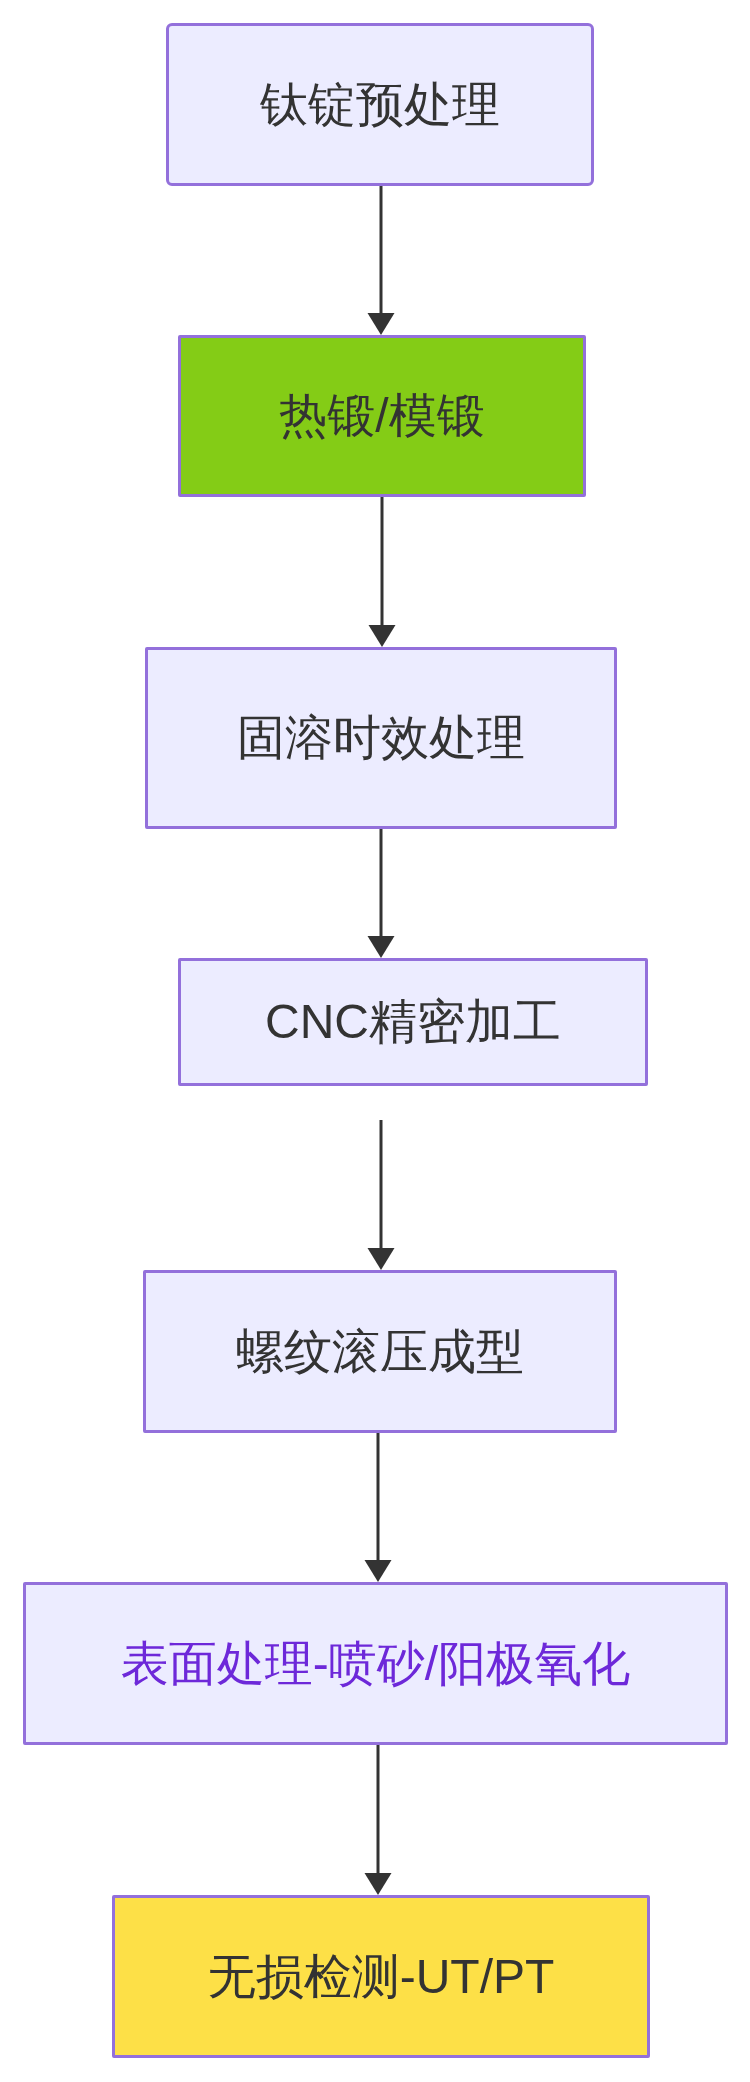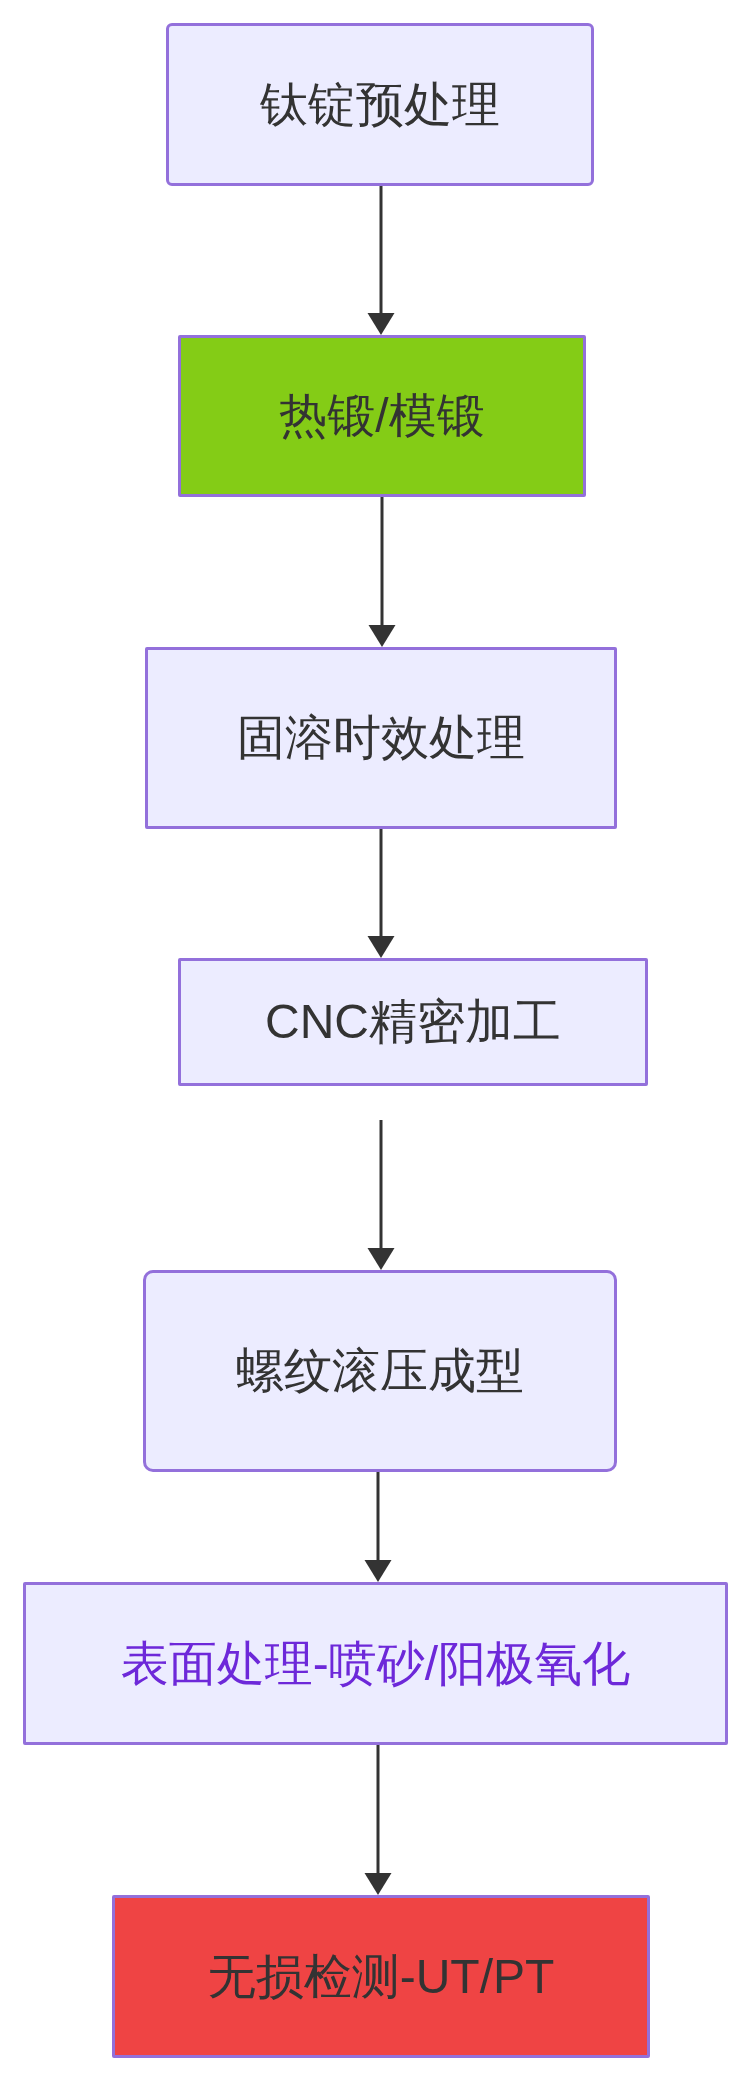--- a/index.html
+++ b/index.html
@@ -72,22 +72,22 @@
     </div>
     <div class="node" style="left: 178px; top: 335px; width: 408px; height: 162px; background: #84cc16; border: 3px solid rgb(147, 112, 219); border-radius: 2px;">
       <span class="node-label" style="color: rgb(51, 51, 51); font-size: 48px;">热锻/模锻</span>
     </div>
     <div class="node" style="left: 145px; top: 647px; width: 472px; height: 182px; background: rgb(236, 236, 255); border: 3px solid rgb(147, 112, 219); border-radius: 2px;">
       <span class="node-label" style="color: rgb(51, 51, 51); font-size: 48px;">固溶时效处理</span>
     </div>
     <div class="node" style="left: 146px; top: 958px; width: 470px; height: 128px; background: rgb(236, 236, 255); border: 3px solid rgb(147, 112, 219); border-radius: 2px; margin-left: 32px;">
       <span class="node-label" style="color: rgb(51, 51, 51); font-size: 48px;">CNC精密加工</span>
     </div>
-    <div class="node" style="left: 143px; top: 1270px; width: 474px; height: 202px; background: rgb(236, 236, 255); border: 3px solid rgb(147, 112, 219); border-radius: 10px;">
+    <div class="node" style="left: 143px; top: 1270px; width: 474px; height: 163px; background: rgb(236, 236, 255); border: 3px solid rgb(147, 112, 219); border-radius: 2px;">
       <span class="node-label" style="color: rgb(51, 51, 51); font-size: 48px;">螺纹滚压成型</span>
     </div>
     <div class="node" style="left: 23px; top: 1582px; width: 705px; height: 163px; background: rgb(236, 236, 255); border: 3px solid rgb(147, 112, 219); border-radius: 2px;">
       <span class="node-label" style="color: #6d28d9; font-size: 48px;">表面处理-喷砂/阳极氧化</span>
     </div>
-    <div class="node" style="left: 112px; top: 1895px; width: 538px; height: 163px; background: #ef4444; border: 3px solid rgb(147, 112, 219); border-radius: 2px;">
+    <div class="node" style="left: 112px; top: 1895px; width: 538px; height: 163px; background: #fde047; border: 3px solid rgb(147, 112, 219); border-radius: 2px;">
       <span class="node-label" style="color: rgb(51, 51, 51); font-size: 48px;">无损检测-UT/PT</span>
     </div>
   </div>
 
 </body></html>

